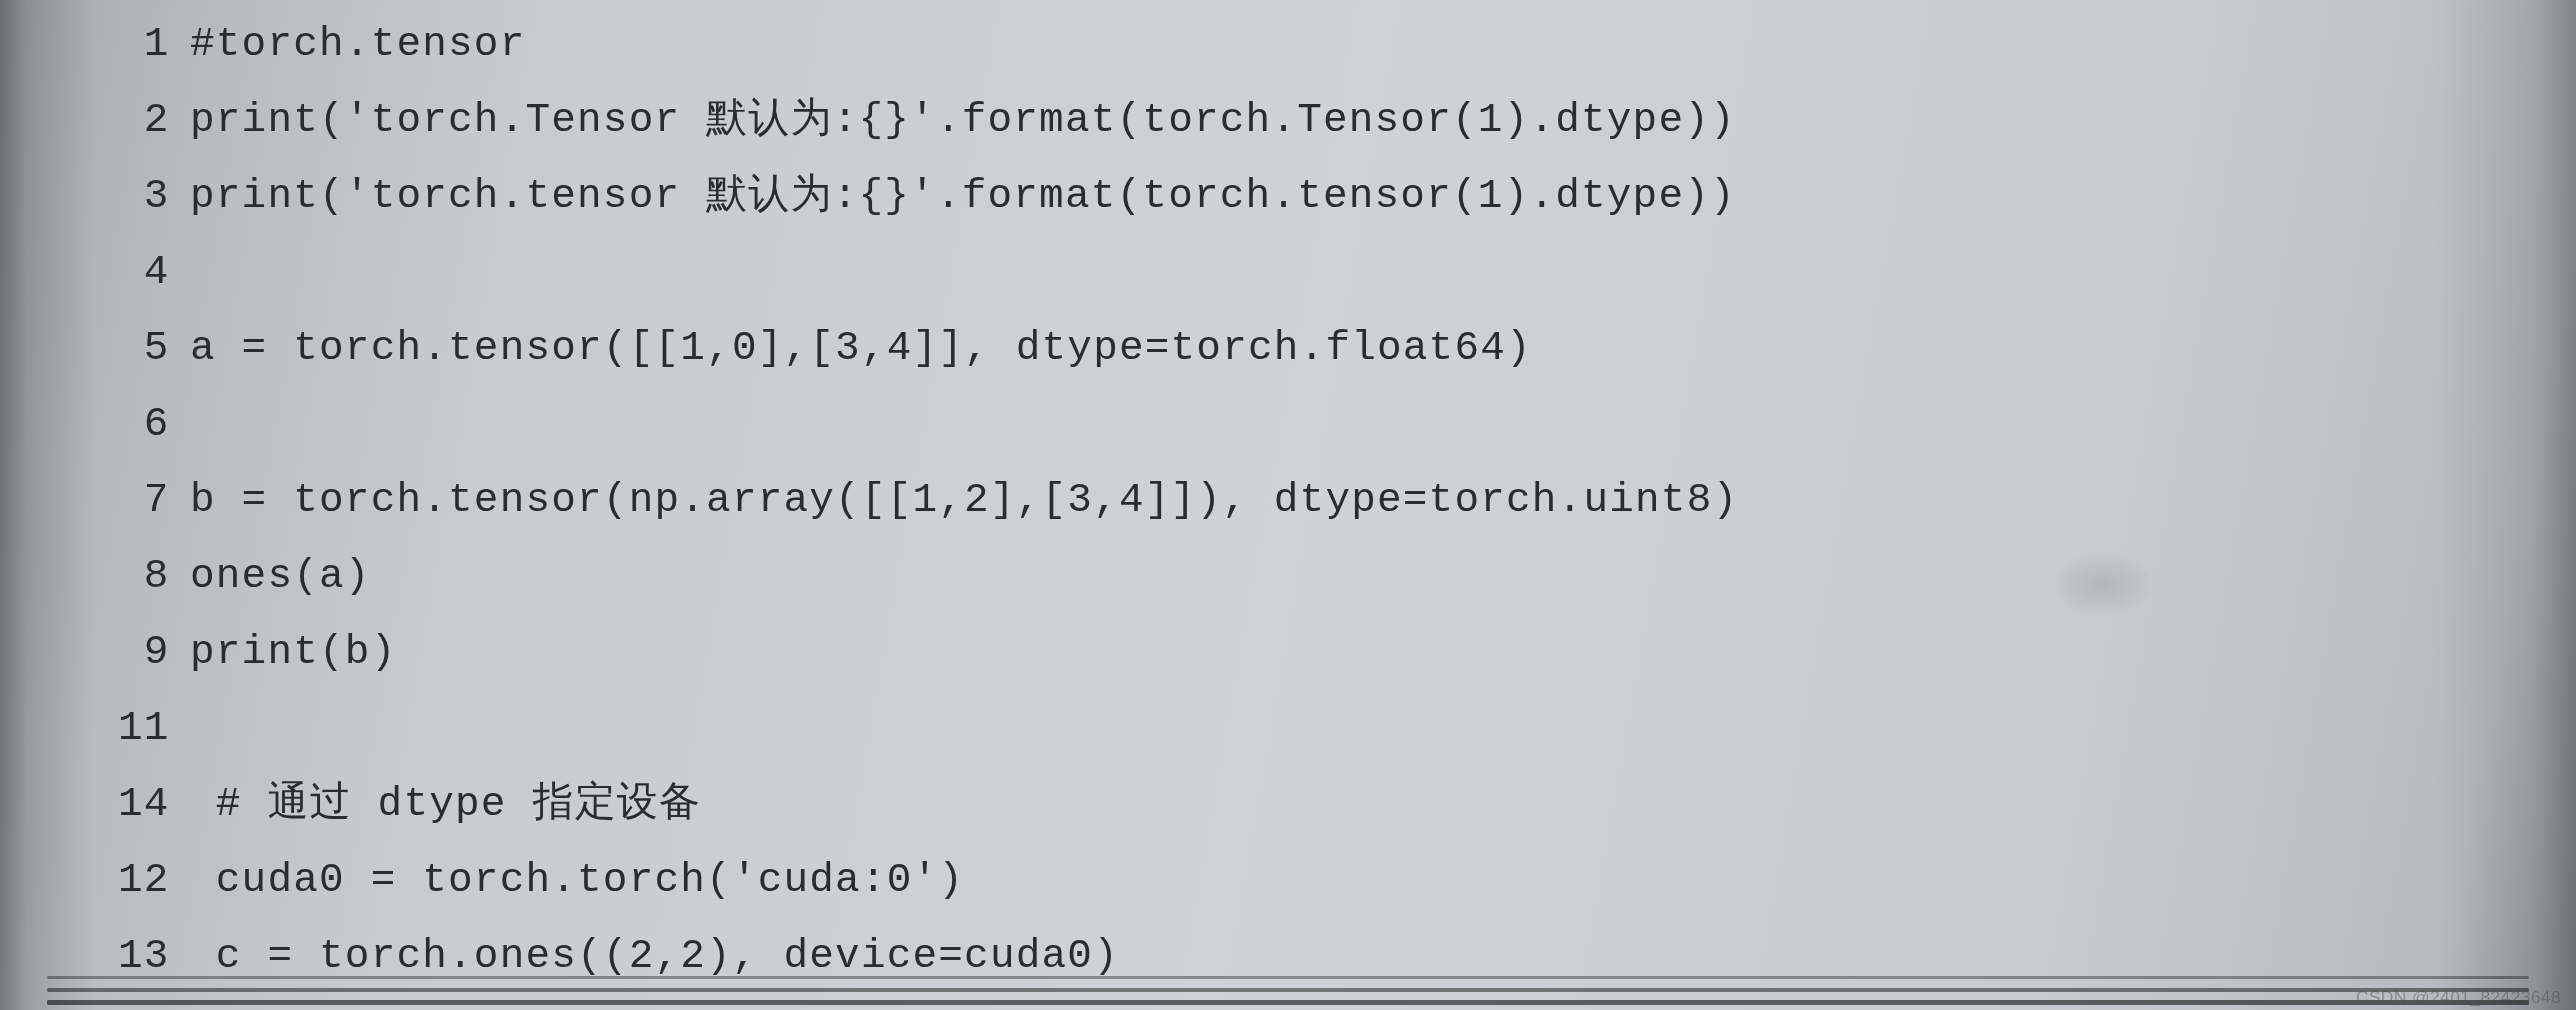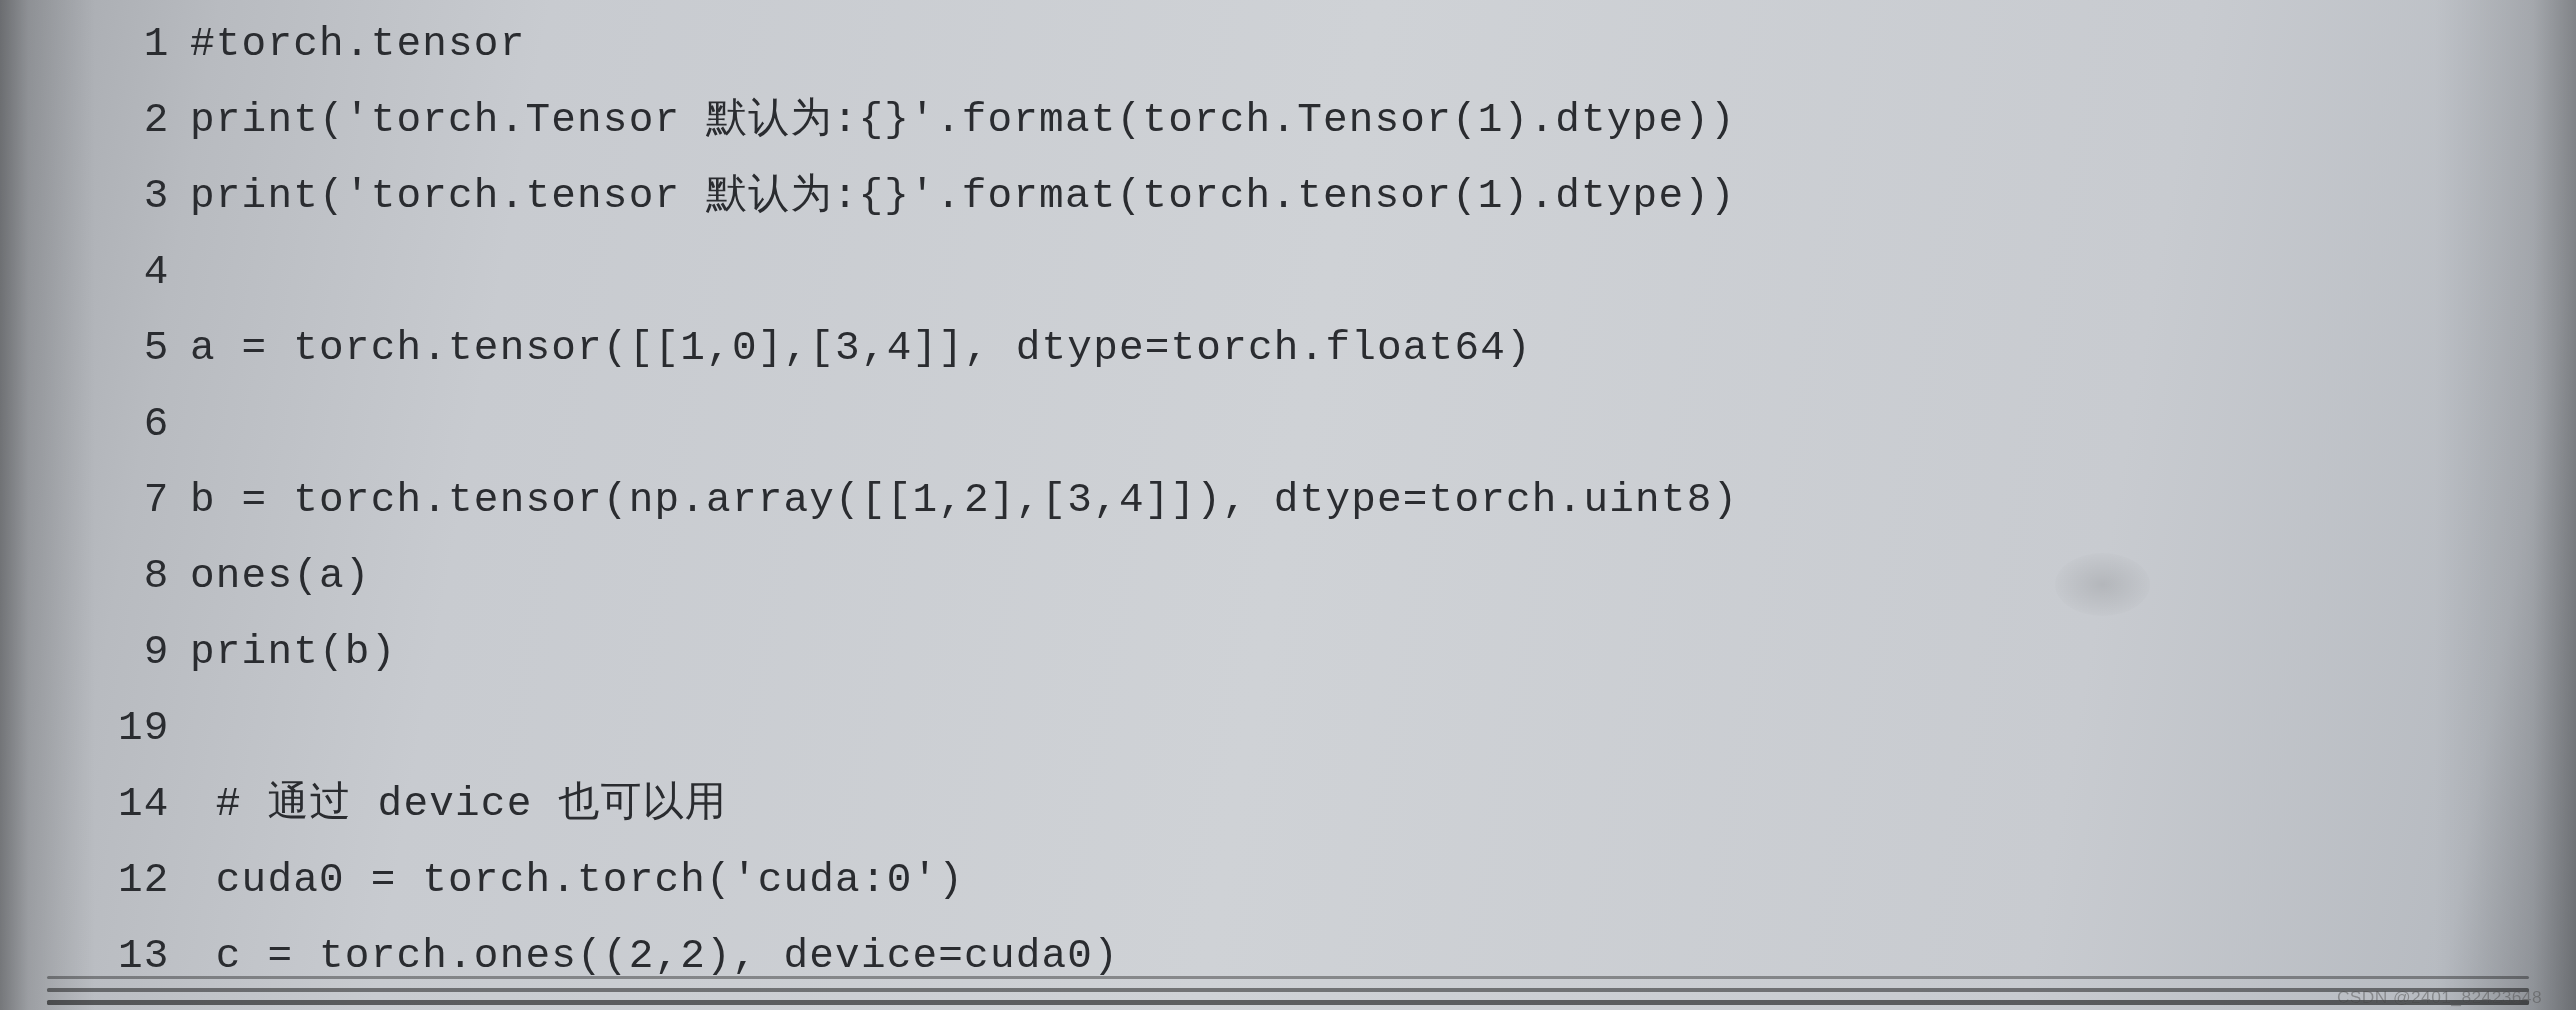--- a/index.html
+++ b/index.html
@@ -79,21 +79,21 @@
     position: absolute;
     left: 47px;
     right: 47px;
     bottom: 6.3px;
     height: 4.7px;
     background: rgba(0,0,0,0.55);
     border-radius: 1.6px;
   }
   .watermark {
     position: absolute;
-    right: 34px;
+    right: 15px;
     bottom: 3.2px;
     font-family: Arial, Helvetica, sans-serif;
     font-size: 17.4px;
     letter-spacing: 0.4px;
     color: rgba(0,0,0,0.32);
     text-shadow: 0 0 0.8px rgba(255,255,255,0.2);
   }
   .smudge {
     position: absolute;
     right: 426px;
@@ -142,26 +142,26 @@
     </div>
     <div class="line">
       <span class="ln">8</span>
       <span class="txt">ones(a)</span>
     </div>
     <div class="line">
       <span class="ln">9</span>
       <span class="txt">print(b)</span>
     </div>
     <div class="line">
-      <span class="ln">19</span>
+      <span class="ln">11</span>
       <span class="txt"></span>
     </div>
     <div class="line">
       <span class="ln">14</span>
-      <span class="txt"> # 通过 device 也可以用</span>
+      <span class="txt"> # 通过 dtype 指定设备</span>
     </div>
     <div class="line">
       <span class="ln">12</span>
       <span class="txt"> cuda0 = torch.torch('cuda:0')</span>
     </div>
     <div class="line">
       <span class="ln">13</span>
       <span class="txt"> c = torch.ones((2,2), device=cuda0)</span>
     </div>
   </div>

